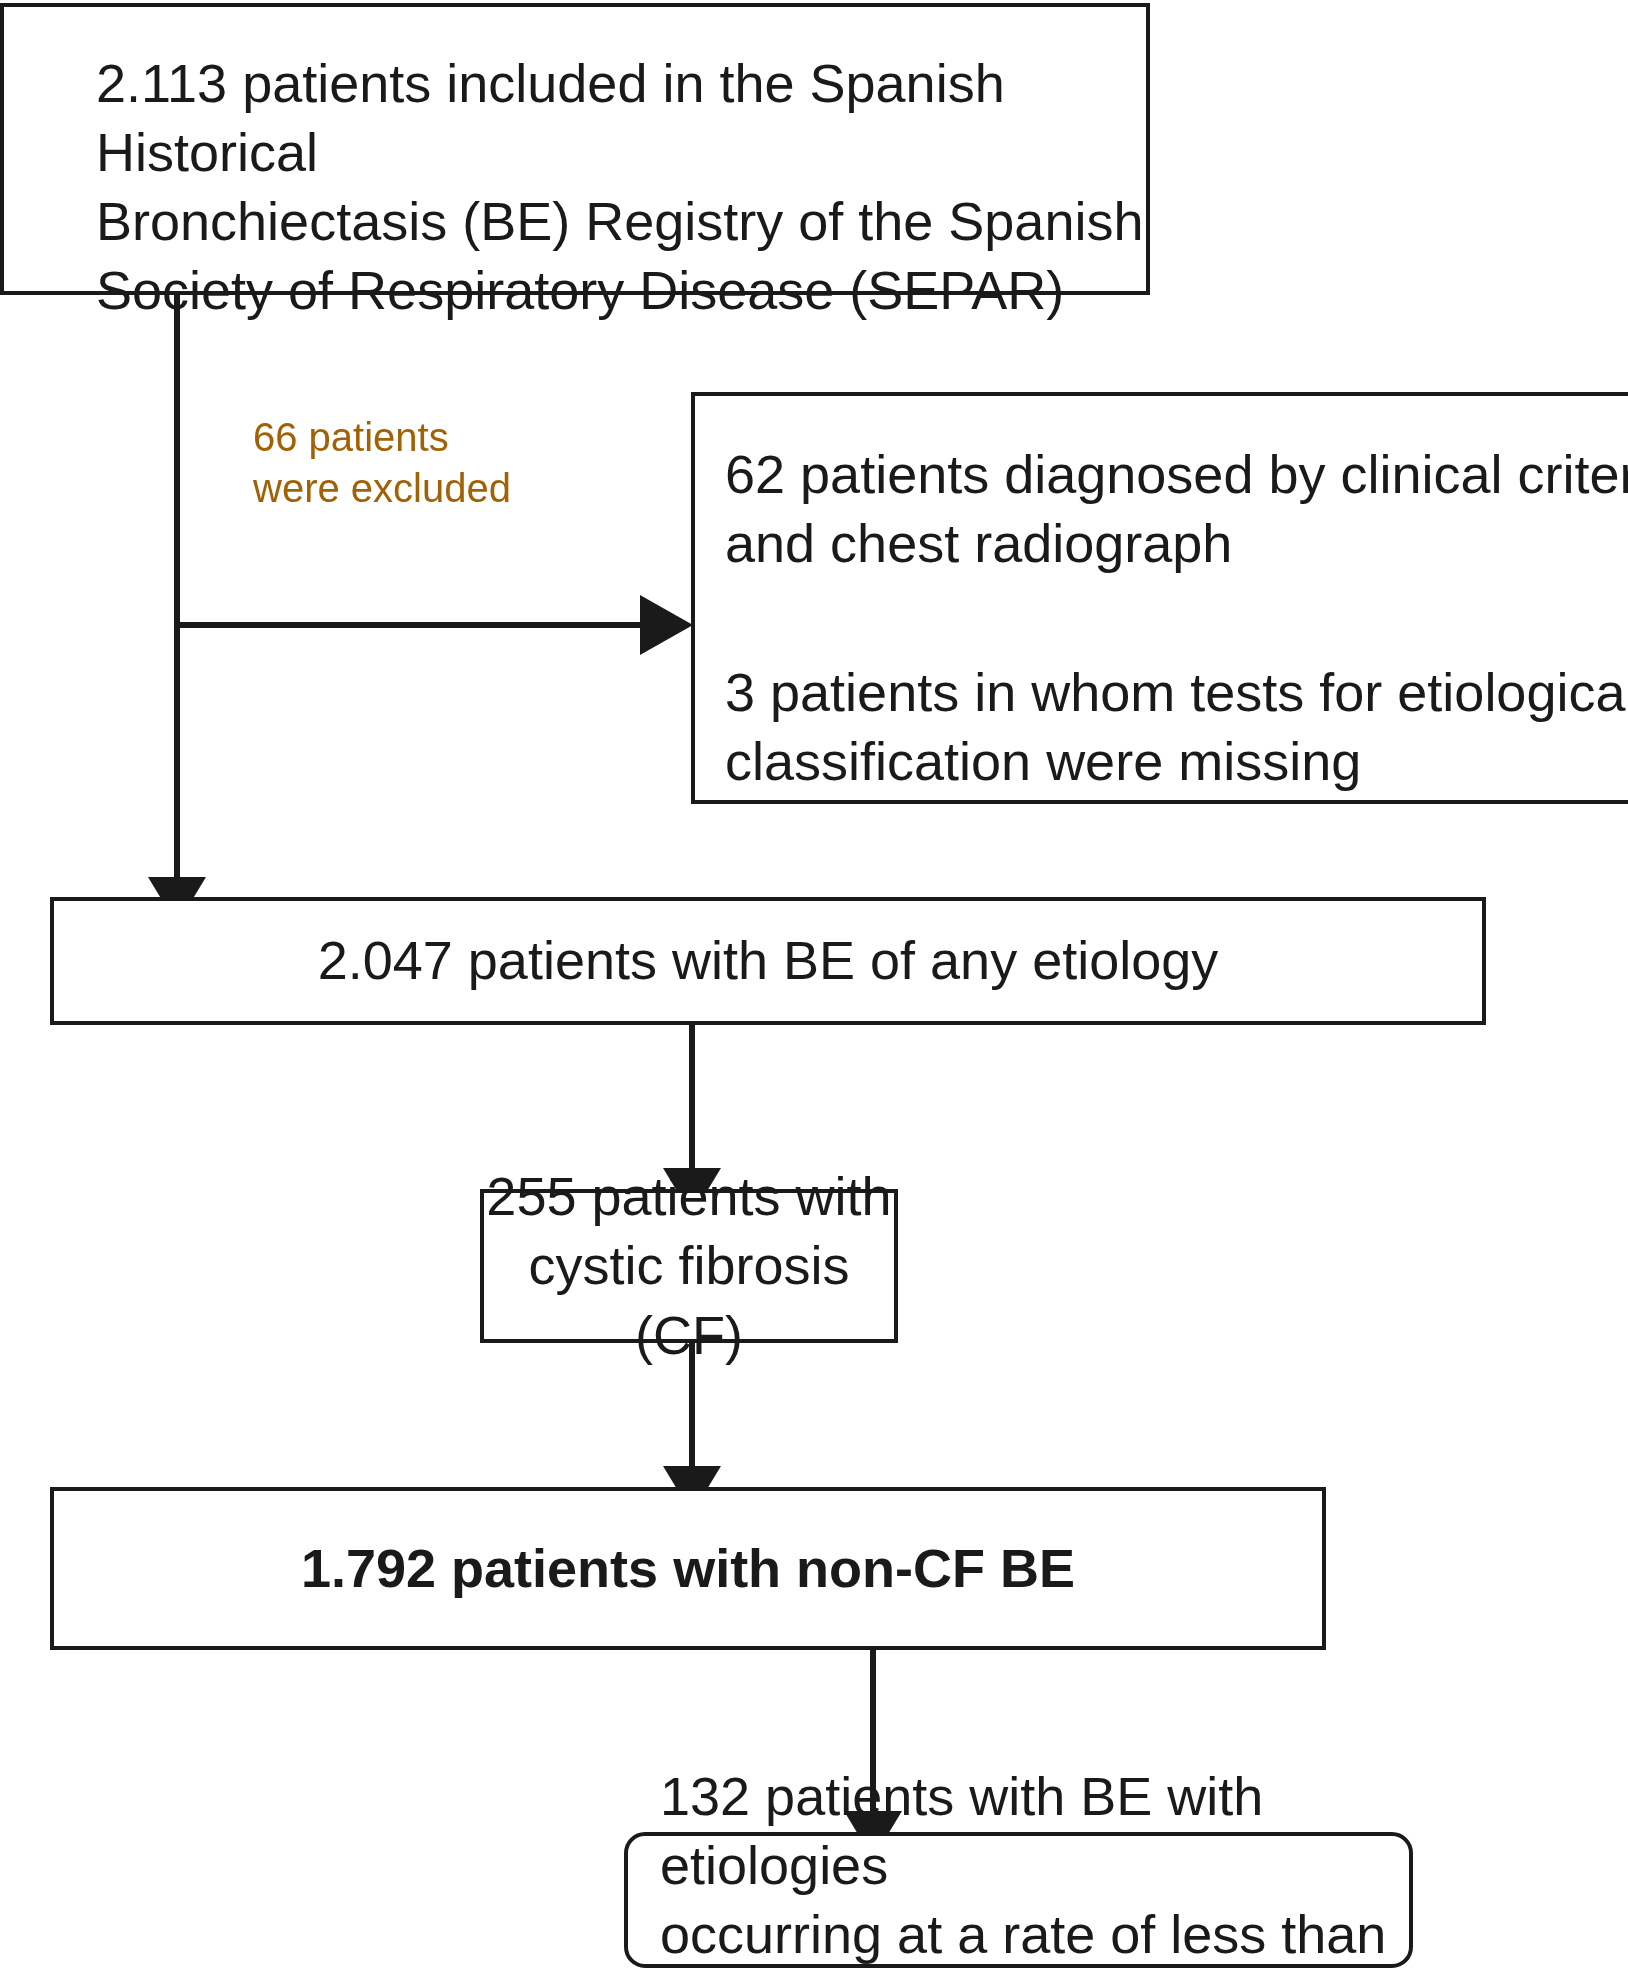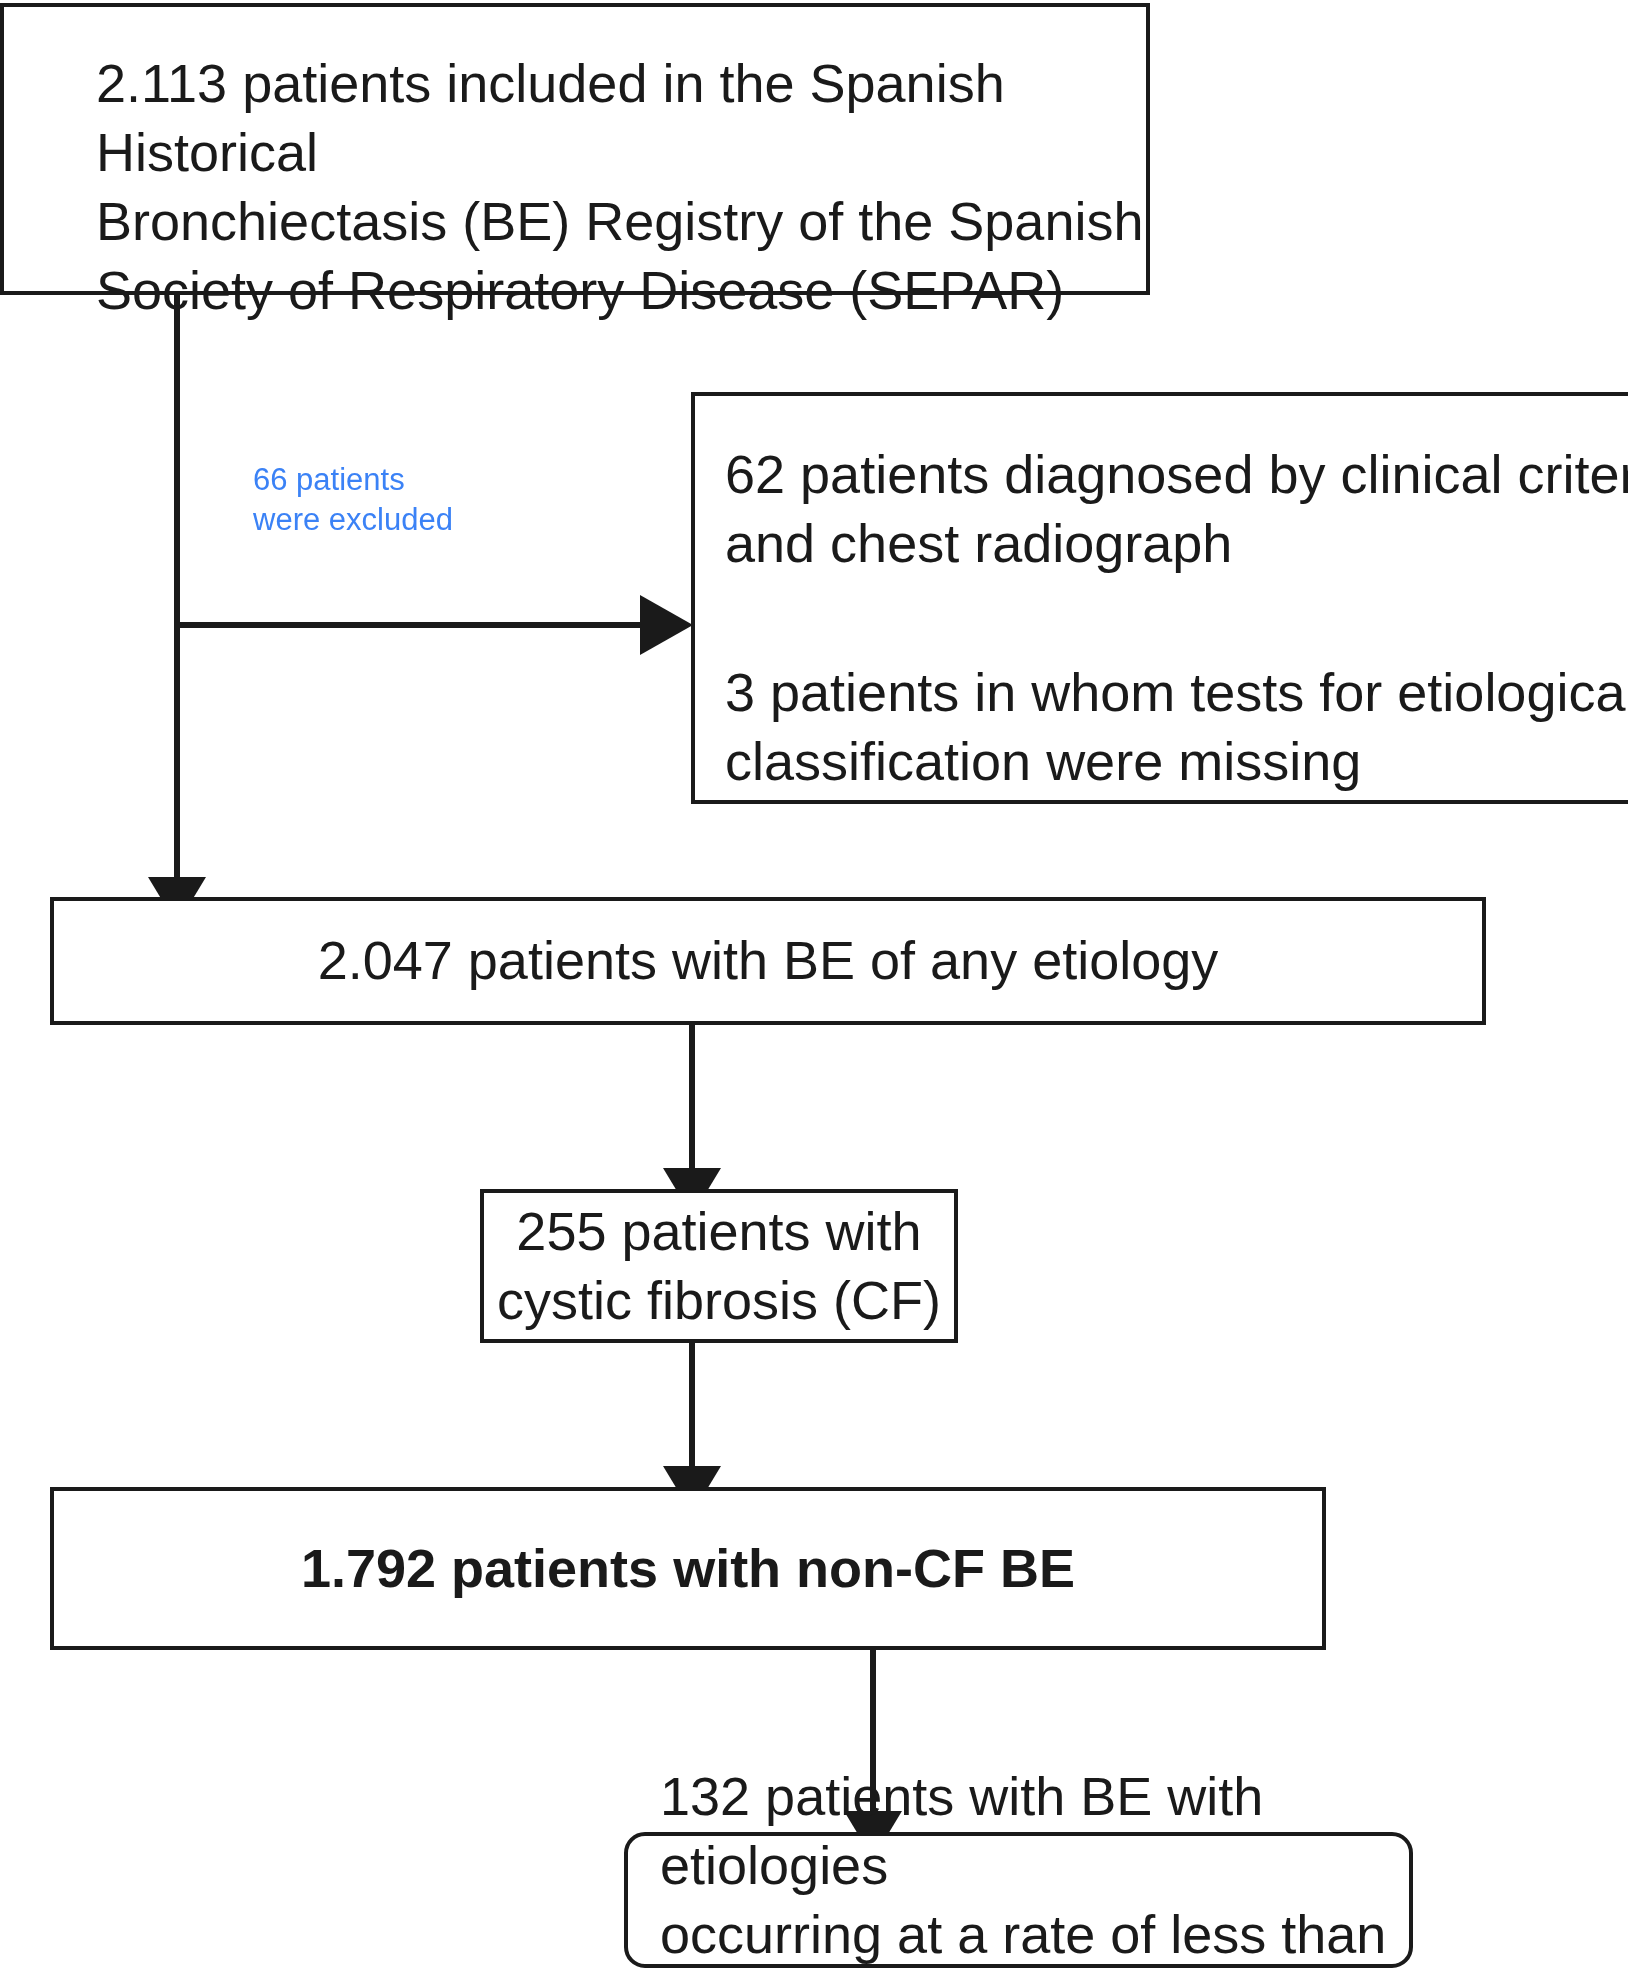--- a/index.html
+++ b/index.html
@@ -66,21 +66,21 @@
   
   #node-any-etiology {
     left: 50px; top: 897px;
     width: 1436px; height: 128px;
     justify-content: center;
   }
 
   
   #node-cf {
     left: 480px; top: 1189px;
-    width: 478px; height: 154px;
+    width: 418px; height: 154px;
     justify-content: center;
   }
 
   
   #node-non-cf {
     left: 50px; top: 1487px;
     width: 1276px; height: 163px;
     justify-content: center;
     font-weight: bold;
   }
@@ -90,25 +90,24 @@
     left: 624px; top: 1832px;
     width: 789px; height: 136px;
     padding: 0 0 0 32px;
     justify-content: center;
     border-radius: 21px;
   }
 
   
   .edge-label {
     position: absolute;
-    font-size: 31px;
+    font-size: 40px;
     line-height: 1.28;
-    color: #3b82f6;
+    color: #a16207;
     white-space: pre-line;
-    margin-top: 48px;
   }
   #label-excluded {
     left: 253px; top: 412px;
     width: 420px;
     text-align: left;
   }
 </style>
 </head>
 <body>
 

